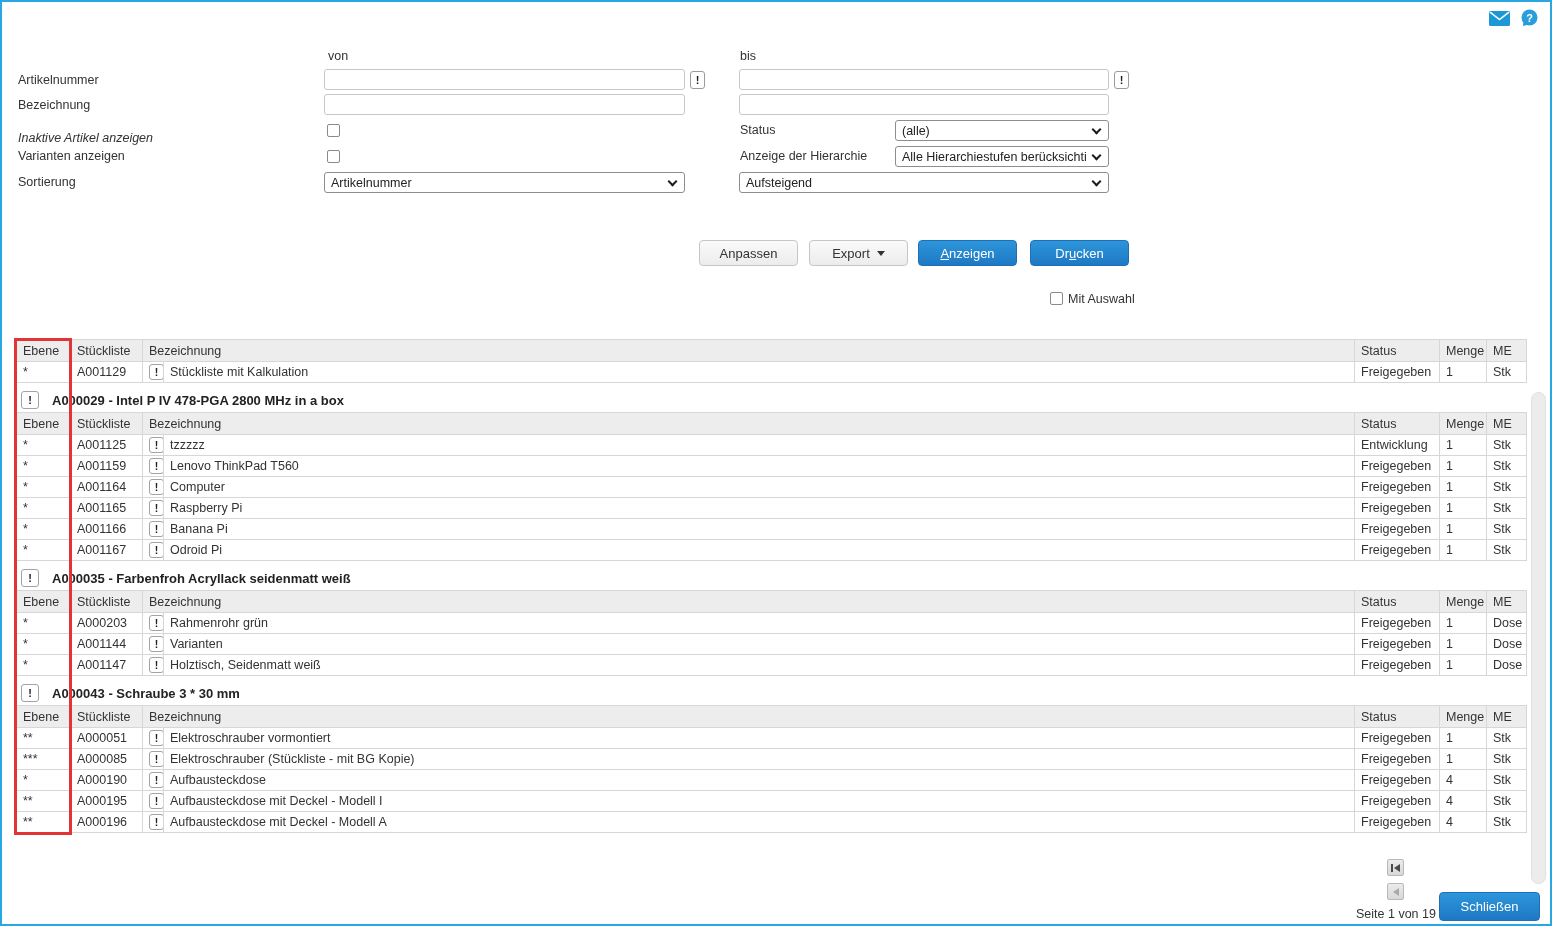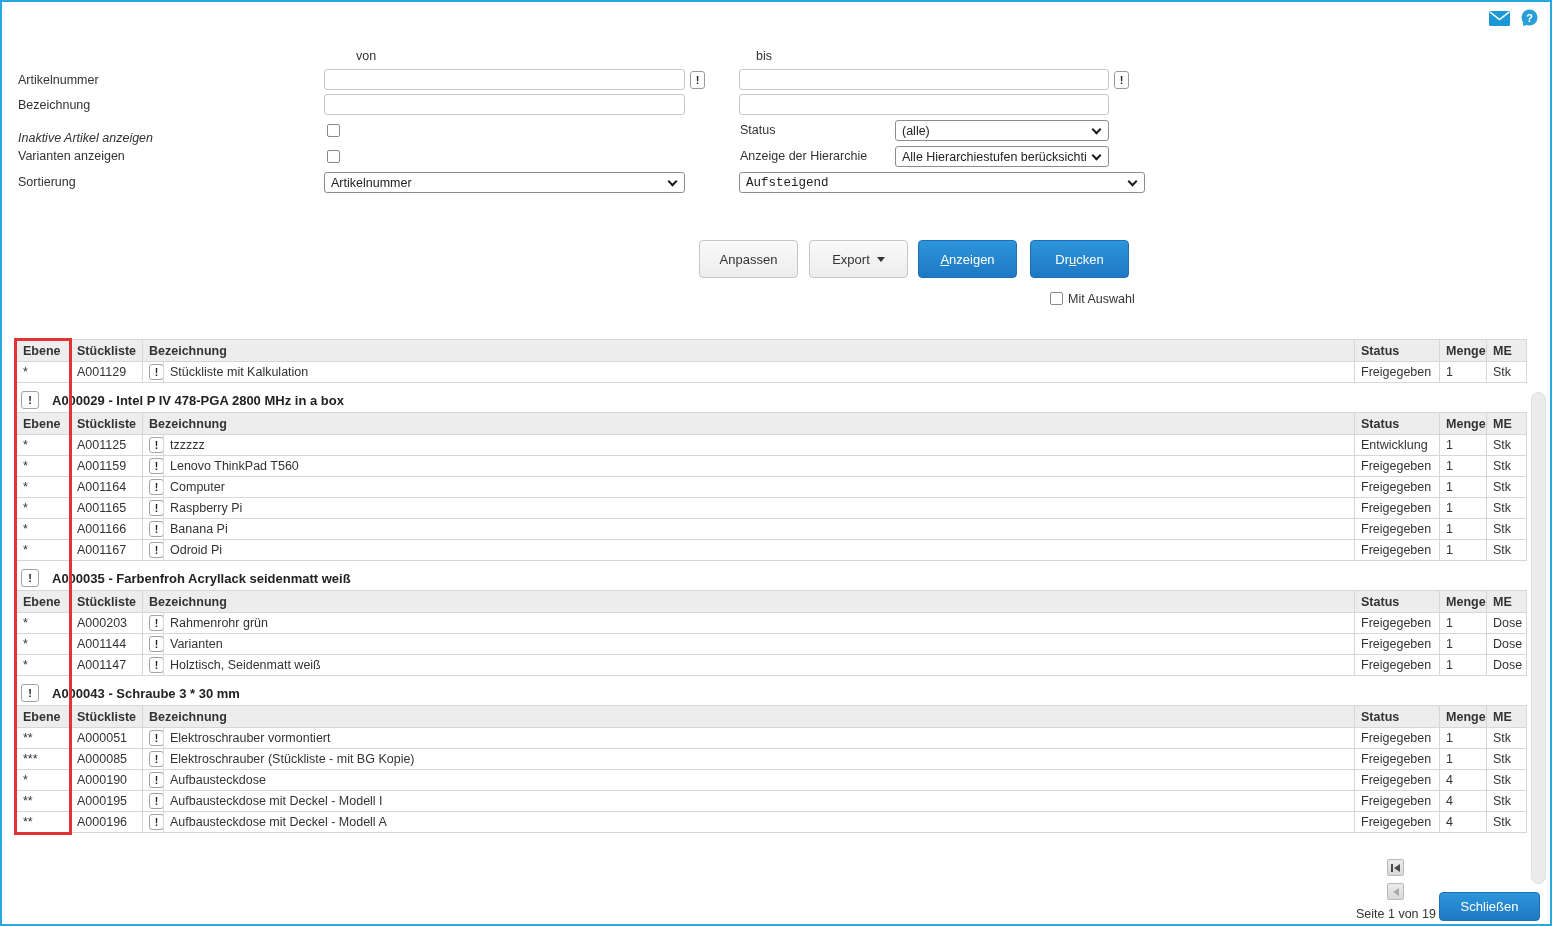--- a/index.html
+++ b/index.html
@@ -45,21 +45,21 @@
     display:flex;align-items:center;cursor:pointer;white-space:nowrap;overflow:hidden;
   }
   .select .sel-text{overflow:hidden;text-overflow:clip;white-space:nowrap;}
   .chevron{
     position:absolute;right:8px;top:5px;width:7px;height:7px;
     border-right:2px solid #1c1c1c;border-bottom:2px solid #1c1c1c;
     transform:rotate(45deg);pointer-events:none;
   }
 
   .btn{
-    height:38px;border-radius:4px;font-size:13px;cursor:pointer;
+    height:26px;border-radius:4px;font-size:13px;cursor:pointer;
     display:flex;align-items:center;justify-content:center;
     font-family:"Liberation Sans","DejaVu Sans",sans-serif;
   }
   .btn-gray{
     background:linear-gradient(#fafafa,#ececec);
     border:1px solid #c6c6c6;color:#333;
   }
   .btn-blue{
     background:linear-gradient(#2d96da,#1e78c4);
     border:1px solid #1d6fb8;color:#fff;
@@ -73,21 +73,21 @@
   
   .results{position:absolute;left:14px;top:337px;width:1510px;}
   table.grid{
     border-collapse:collapse;table-layout:fixed;width:1510px;
     font-size:12.5px;color:#333;background:#fff;
   }
   table.grid th,table.grid td{
     border:1px solid #d7d7d7;padding:2px 6px;overflow:hidden;white-space:nowrap;
     height:21px;text-align:left;
   }
-  table.grid th{background:#ededed;font-weight:bold;height:22px;}
+  table.grid th{background:#ededed;font-weight:normal;height:22px;}
   th.c-st,td.c-st{text-align:center;}
   th.c-mg,td.c-mg{text-align:right;}
   td.c-info{padding:1px 2px;text-align:center;}
   .info-btn{
     width:15px;height:16px;border:1px solid #a3a3a3;border-radius:3px;background:#fff;
     font:bold 10.5px "Liberation Sans","DejaVu Sans",sans-serif;color:#222;
     display:inline-flex;align-items:center;justify-content:center;padding:0;cursor:pointer;
     line-height:1;
   }
   .group-header{
@@ -144,22 +144,22 @@
     </svg>
   </span>
   <span class="help-icon">
     <svg width="19" height="19" viewBox="0 0 19 19">
       <circle cx="9.5" cy="8.5" r="8" fill="#2a9edb"></circle>
       <polygon points="3,17 3.5,11.5 8.5,15.5" fill="#2a9edb"></polygon>
       <text x="9.5" y="12.5" text-anchor="middle" font-size="11" font-weight="bold" fill="#ffffff" font-family="Liberation Sans, DejaVu Sans, sans-serif">?</text>
     </svg>
   </span>
 
-  <div class="abs range-label" style="left:326px;top:47px;margin-left:28px;">von</div>
-  <div class="abs range-label" style="left:738px;top:47px;margin-left:16px;">bis</div>
+  <div class="abs range-label" style="left:326px;top:47px;">von</div>
+  <div class="abs range-label" style="left:738px;top:47px;">bis</div>
 
   <div class="abs form-label" style="left:16px;top:71px;">Artikelnummer</div>
   <input class="abs text-input" style="left: 322px; top: 67px; width: 361px;" value="">
   <button class="abs excl-btn" style="left:688px;top:69px;">!</button>
   <input class="abs text-input" style="left: 737px; top: 67px; width: 370px;" value="">
   <button class="abs excl-btn" style="left:1112px;top:69px;">!</button>
 
   <div class="abs form-label" style="left:16px;top:96px;">Bezeichnung</div>
   <input class="abs text-input" style="left: 322px; top: 92px; width: 361px;" value="">
   <input class="abs text-input" style="left: 737px; top: 92px; width: 370px;" value="">
@@ -178,21 +178,21 @@
   <div class="select" style="left:893px;top:144px;width:214px;">
     <span class="sel-text">Alle Hierarchiestufen berücksichtige</span>
     <span class="chevron"></span>
   </div>
 
   <div class="abs form-label" style="left:16px;top:173px;">Sortierung</div>
   <div class="select" style="left:322px;top:170px;width:361px;">
     <span class="sel-text">Artikelnummer</span>
     <span class="chevron"></span>
   </div>
-  <div class="select" style="left:737px;top:170px;width:406px;font-family:Liberation Mono, monospace;">
+  <div class="select" style="left:737px;top:170px;width:370px;">
     <span class="sel-text">Aufsteigend</span>
     <span class="chevron"></span>
   </div>
 
   <button class="abs btn btn-gray" style="left:697px;top:238px;width:99px;">Anpassen</button>
   <button class="abs btn btn-gray" style="left:807px;top:238px;width:99px;">
     <span>Export</span>
     <span class="caret-down"></span>
   </button>
   <button class="abs btn btn-blue" style="left:916px;top:238px;width:99px;">

